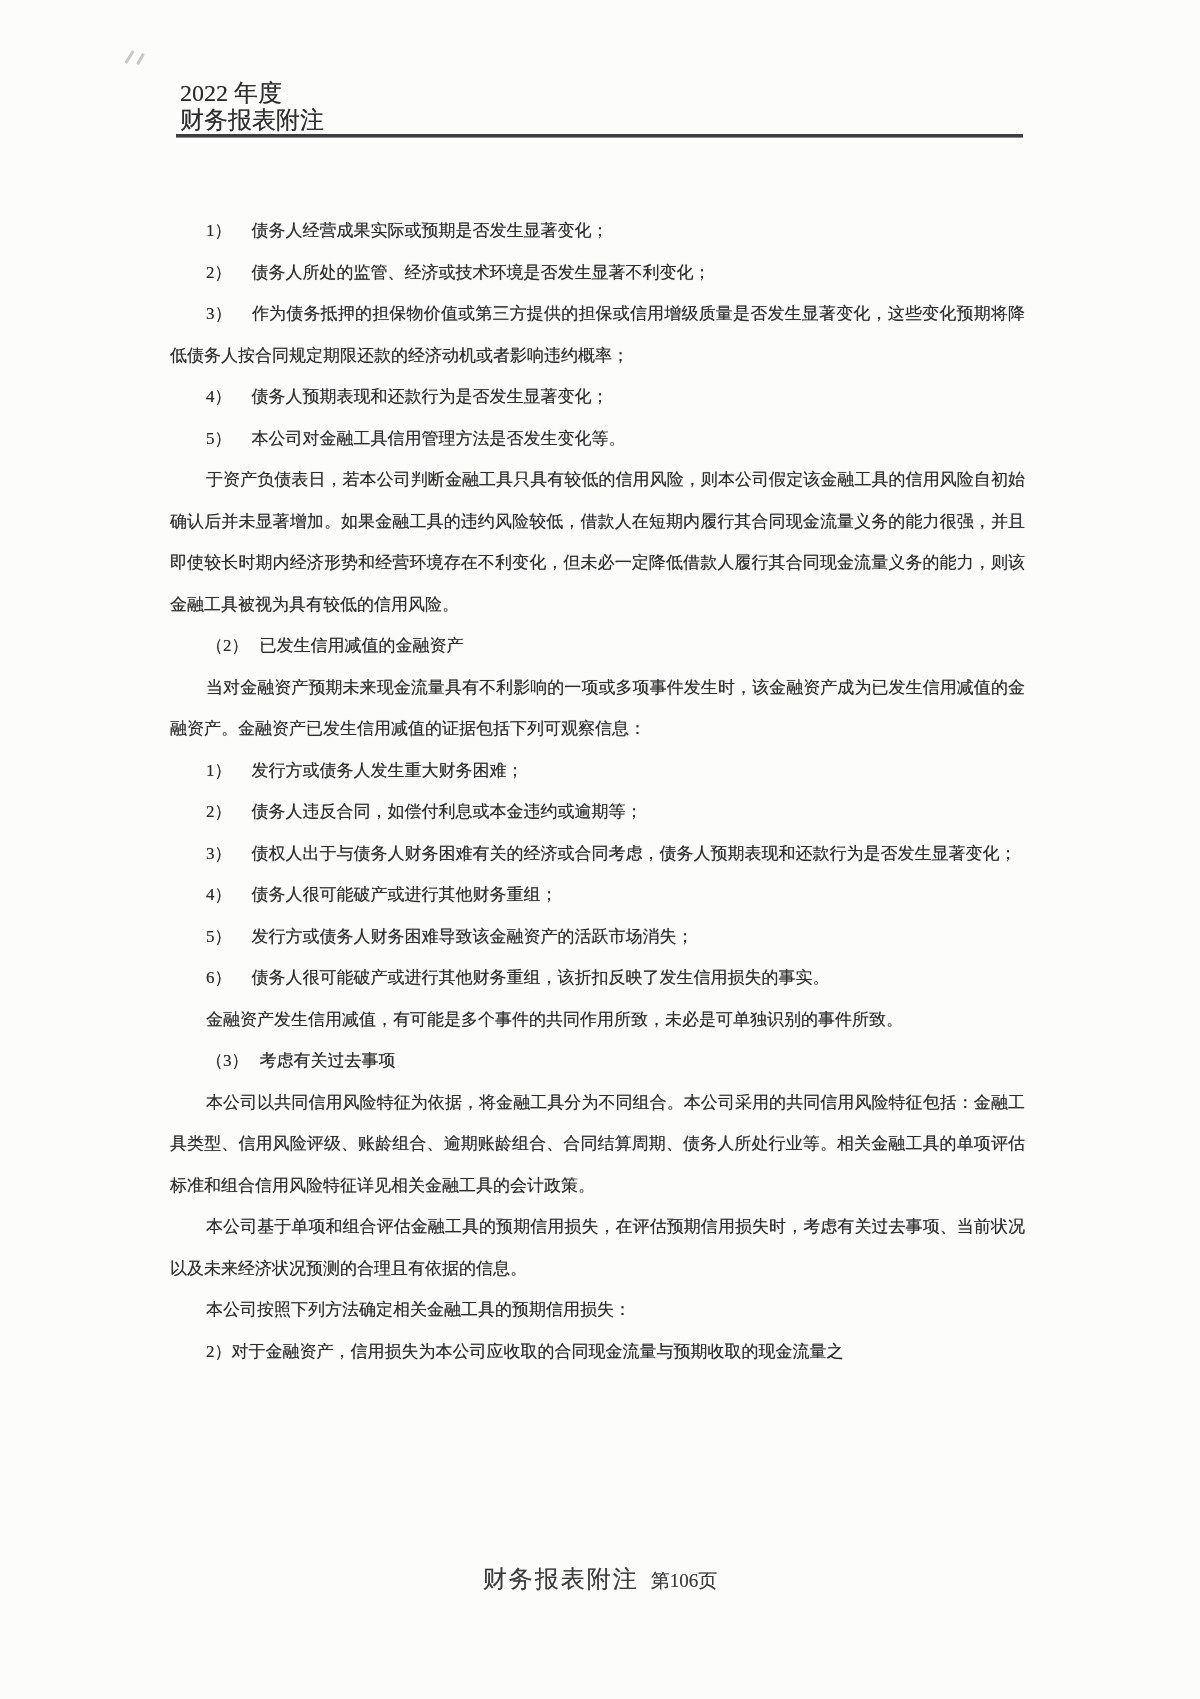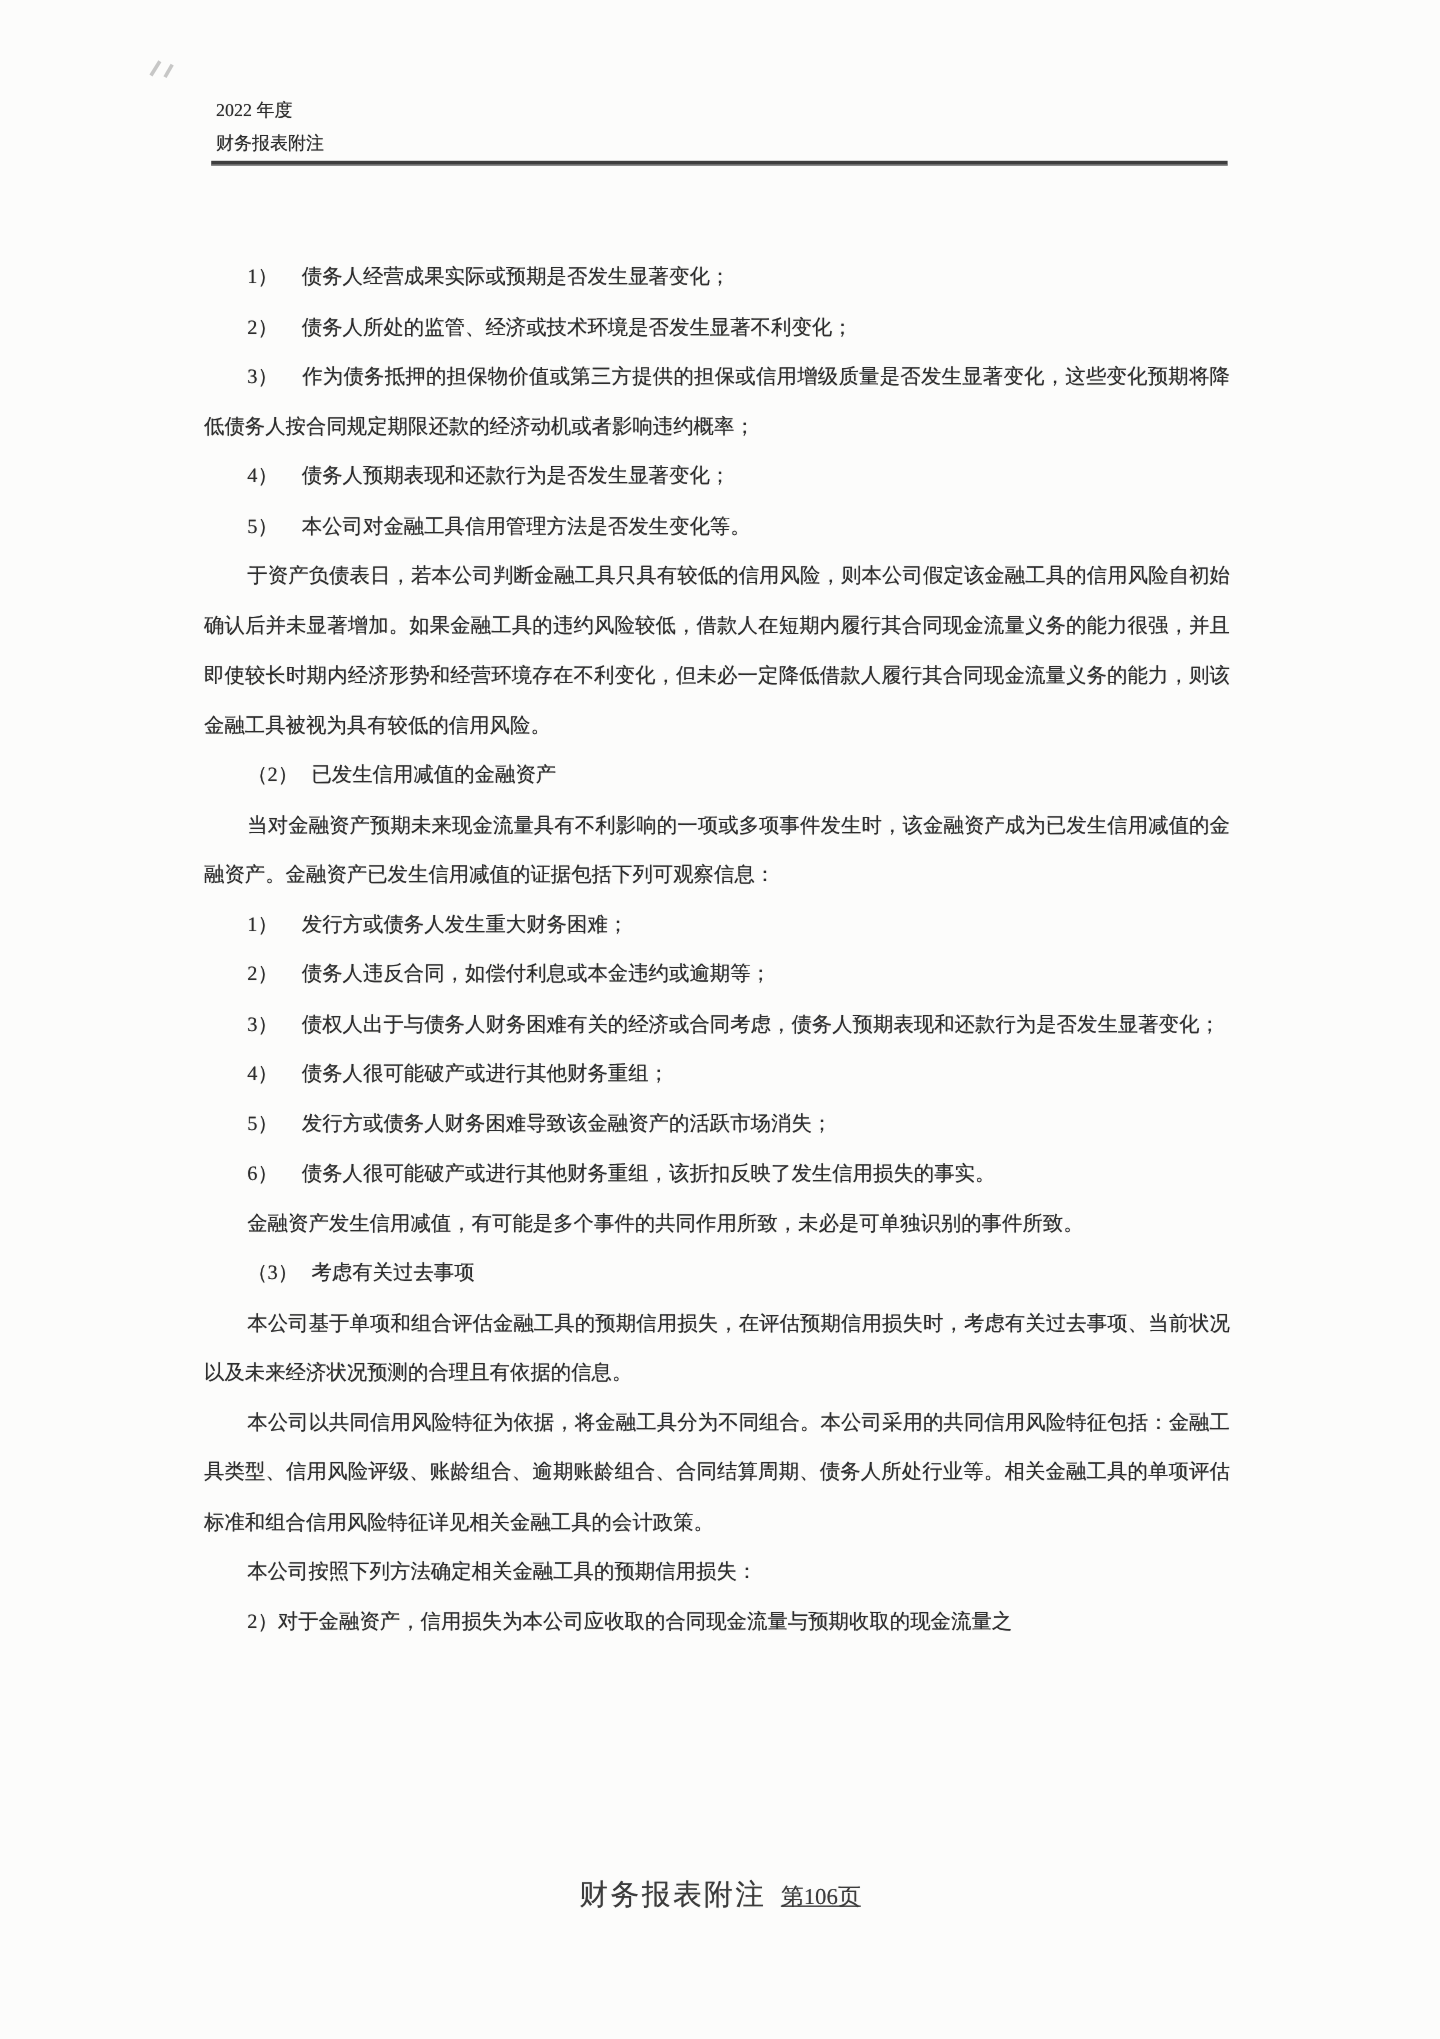--- a/index.html
+++ b/index.html
@@ -15,21 +15,21 @@
     overflow: hidden;
     color: #2b2b2b;
   }
   
   .speck { position: absolute; background: #9a9a9a; opacity: .55; }
   .speck.s1 { left: 128px; top: 50px; width: 3px; height: 14px; transform: rotate(32deg); }
   .speck.s2 { left: 139px; top: 53px; width: 3px; height: 12px; transform: rotate(30deg); }
 
   .header {
     position: absolute; left: 180px; top: 80px;
-    font-size: 15px; line-height: 27px;
+    font-size: 24px; line-height: 27px;
     color: #2e2e2e;
     text-shadow: 0 0 0.6px rgba(50,50,50,.65);
   }
   .header-rule {
     position: absolute; left: 176px; top: 134px;
     width: 847px; height: 3px;
     background: #3e3e3e;
     border-bottom: 1px solid #8a8a8a;
   }
 
@@ -50,21 +50,21 @@
   .marker-gap-sm { padding-right: 11px; }
 
   .footer {
     position: absolute; left: 0; top: 1563px;
     width: 1200px;
     text-align: center;
     color: #3c3c3c;
     text-shadow: 0 0 0.6px rgba(60,60,60,.55);
   }
   .footer .ftitle { font-size: 24px; letter-spacing: 2px; }
-  .footer .fpage  { font-size: 19px; margin-left: 12px; text-decoration: underline; }
+  .footer .fpage  { font-size: 19px; margin-left: 12px; }
 </style>
 </head>
 <body>
 
 <div class="page">
 
   <div class="speck s1"></div>
   <div class="speck s2"></div>
 
   <div class="header">
@@ -100,23 +100,23 @@
     <p class="para"><span class="marker-gap">4）</span><span>债务人很可能破产或进行其他财务重组；</span></p>
 
     <p class="para"><span class="marker-gap">5）</span><span>发行方或债务人财务困难导致该金融资产的活跃市场消失；</span></p>
 
     <p class="para"><span class="marker-gap">6）</span><span>债务人很可能破产或进行其他财务重组，该折扣反映了发生信用损失的事实。</span></p>
 
     <p class="para">金融资产发生信用减值，有可能是多个事件的共同作用所致，未必是可单独识别的事件所致。</p>
 
     <p class="para"><span class="marker-gap-sm">（3）</span><span>考虑有关过去事项</span></p>
 
+    <p class="para">本公司以共同信用风险特征为依据，将金融工具分为不同组合。本公司采用的共同信用风险特征包括：金融工具类型、信用风险评级、账龄组合、逾期账龄组合、合同结算周期、债务人所处行业等。相关金融工具的单项评估标准和组合信用风险特征详见相关金融工具的会计政策。</p>
+
     <p class="para">本公司基于单项和组合评估金融工具的预期信用损失，在评估预期信用损失时，考虑有关过去事项、当前状况以及未来经济状况预测的合理且有依据的信息。</p>
-
-    <p class="para">本公司以共同信用风险特征为依据，将金融工具分为不同组合。本公司采用的共同信用风险特征包括：金融工具类型、信用风险评级、账龄组合、逾期账龄组合、合同结算周期、债务人所处行业等。相关金融工具的单项评估标准和组合信用风险特征详见相关金融工具的会计政策。</p>
 
     <p class="para">本公司按照下列方法确定相关金融工具的预期信用损失：</p>
 
     <p class="para">2）对于金融资产，信用损失为本公司应收取的合同现金流量与预期收取的现金流量之</p>
 
   </div>
 
   <div class="footer">
     <span class="ftitle">财务报表附注</span><span class="fpage">第106页</span>
   </div>

